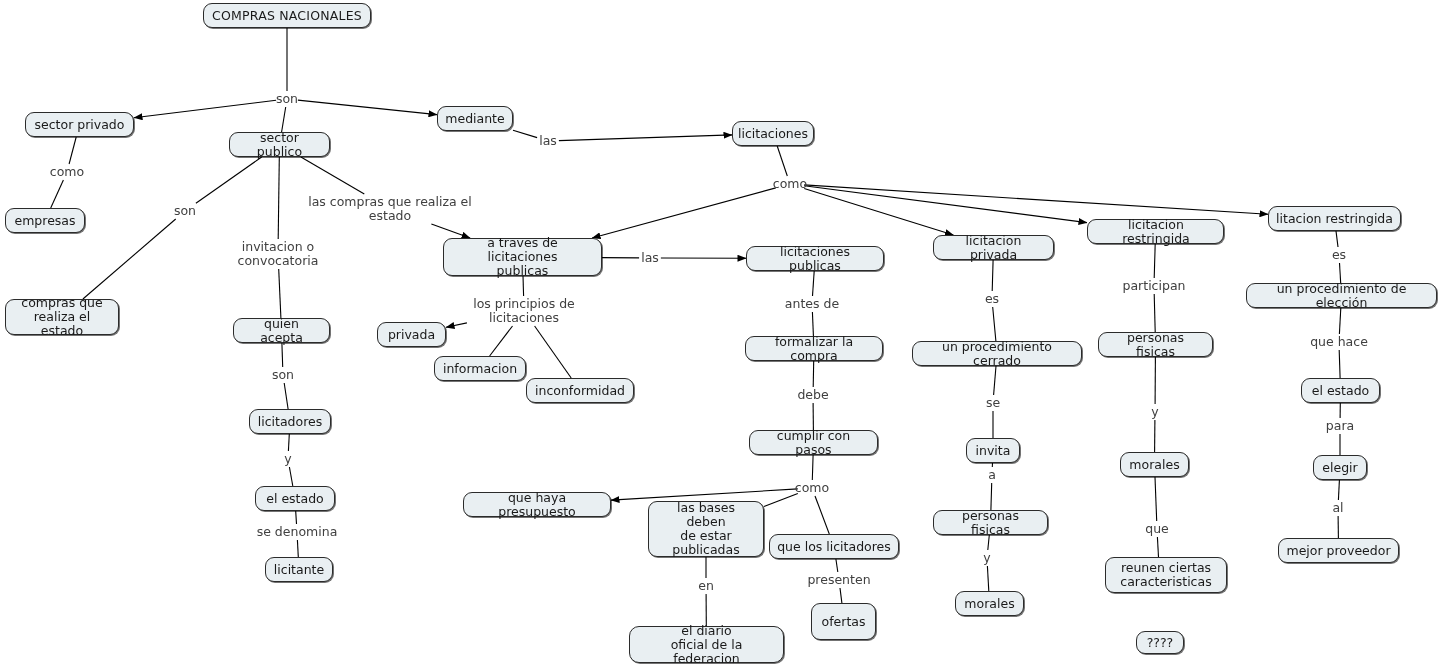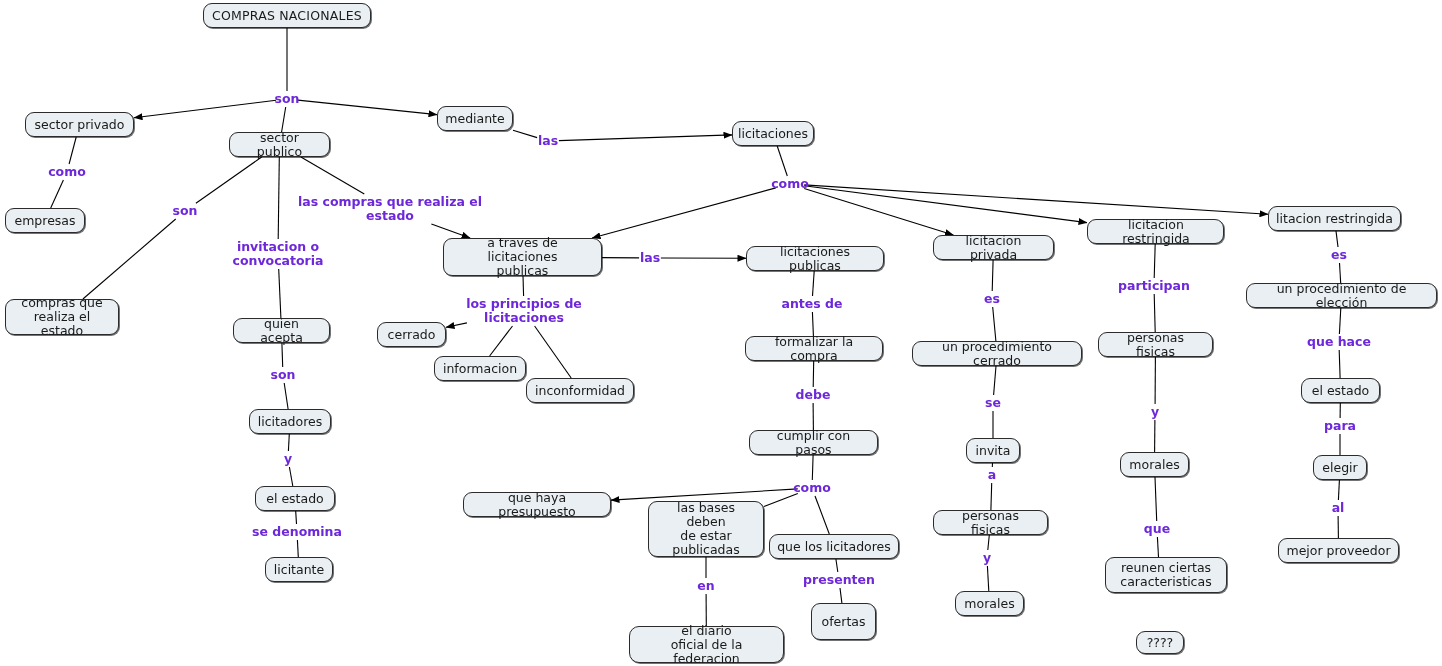--- a/index.html
+++ b/index.html
@@ -45,27 +45,26 @@
     cursor: default;
   }
   .node.root {
     font-size: 12.5px;
     letter-spacing: 0.2px;
   }
   .link-label {
     position: absolute;
     font-size: 12.5px;
     line-height: 14px;
-    color: #6d28d9;
+    color: #404040;
     text-align: center;
     white-space: pre-line;
     background: transparent;
     transform: translate(-50%, -50%);
     cursor: default;
-    font-weight: bold;
   }
 </style>
 </head>
 <body>
 
 <div id="canvas">
   <svg id="edge-layer" viewBox="0 0 1442 666">
     <defs>
       <marker id="arrowhead" markerWidth="9" markerHeight="7" refX="8.5" refY="3.5" orient="auto" markerUnits="userSpaceOnUse">
         <polygon points="0 0, 9 3.5, 0 7" fill="#000000"></polygon>
@@ -147,21 +146,21 @@
       <div class="node" style="left: 732px; top: 121px; width: 82px; height: 25px;">licitaciones</div>
       <div class="node" style="left: 5px; top: 208px; width: 80px; height: 25px;">empresas</div>
       <div class="node" style="left: 5px; top: 299px; width: 114px; height: 36px;">compras que
 realiza el estado</div>
       <div class="node" style="left: 233px; top: 318px; width: 97px; height: 25px;">quien acepta</div>
       <div class="node" style="left: 249px; top: 409px; width: 82px; height: 25px;">licitadores</div>
       <div class="node" style="left: 255px; top: 486px; width: 80px; height: 25px;">el estado</div>
       <div class="node" style="left: 265px; top: 557px; width: 68px; height: 25px;">licitante</div>
       <div class="node" style="left: 443px; top: 238px; width: 159px; height: 38px;">a traves de licitaciones
 publicas</div>
-      <div class="node" style="left: 377px; top: 322px; width: 69px; height: 25px;">cerrado</div>
+      <div class="node" style="left: 377px; top: 322px; width: 69px; height: 25px;">privada</div>
       <div class="node" style="left: 434px; top: 356px; width: 92px; height: 25px;">informacion</div>
       <div class="node" style="left: 526px; top: 378px; width: 108px; height: 25px;">inconformidad</div>
       <div class="node" style="left: 746px; top: 246px; width: 138px; height: 25px;">licitaciones publicas</div>
       <div class="node" style="left: 745px; top: 336px; width: 138px; height: 25px;">formalizar la compra</div>
       <div class="node" style="left: 749px; top: 430px; width: 129px; height: 25px;">cumplir con pasos</div>
       <div class="node" style="left: 463px; top: 492px; width: 148px; height: 25px;">que haya presupuesto</div>
       <div class="node" style="left: 648px; top: 501px; width: 116px; height: 56px;">las bases deben
 de estar
 publicadas</div>
       <div class="node" style="left: 769px; top: 534px; width: 130px; height: 25px;">que los licitadores</div>

